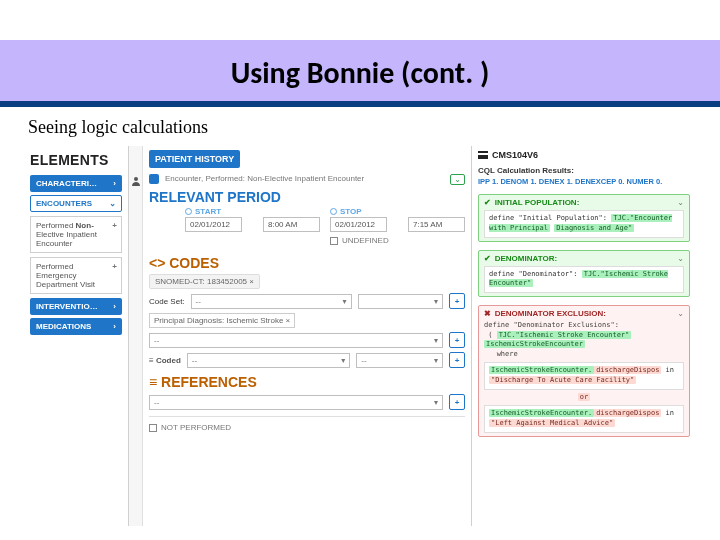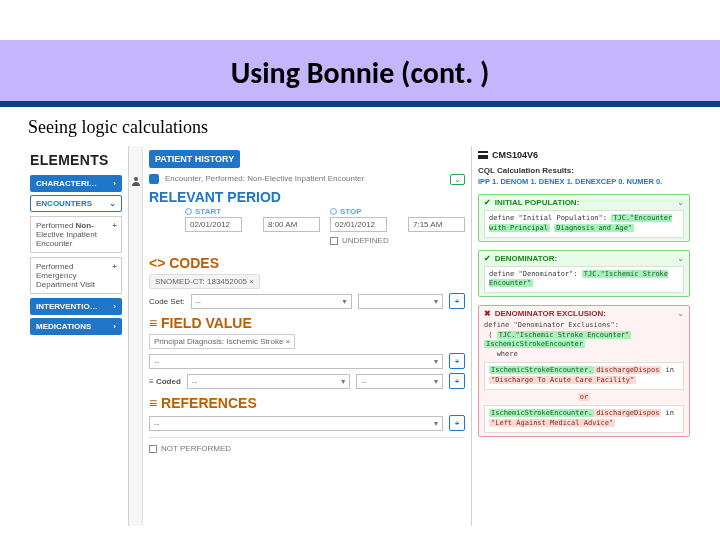--- a/index.html
+++ b/index.html
@@ -157,21 +157,20 @@
           <span>--</span>
           <span>▾</span>
         </div>
       <div class="drop" style="flex:.5">
           <span></span>
           <span>▾</span>
         </div>
       <div class="btn-plus">+</div>
     </div>
 
-    <div class="link-sec" style="color:#bb5f00">≡ <span>FIELD VALUE</span></div>
     <div style="margin:3px 0;">
       <span class="tag"><span>Principal Diagnosis: Ischemic Stroke</span> ×</span>
     </div>
     <div class="row-flex">
       <div class="drop">
           <span>--</span>
           <span>▾</span>
         </div>
       <div class="btn-plus">+</div>
     </div>

